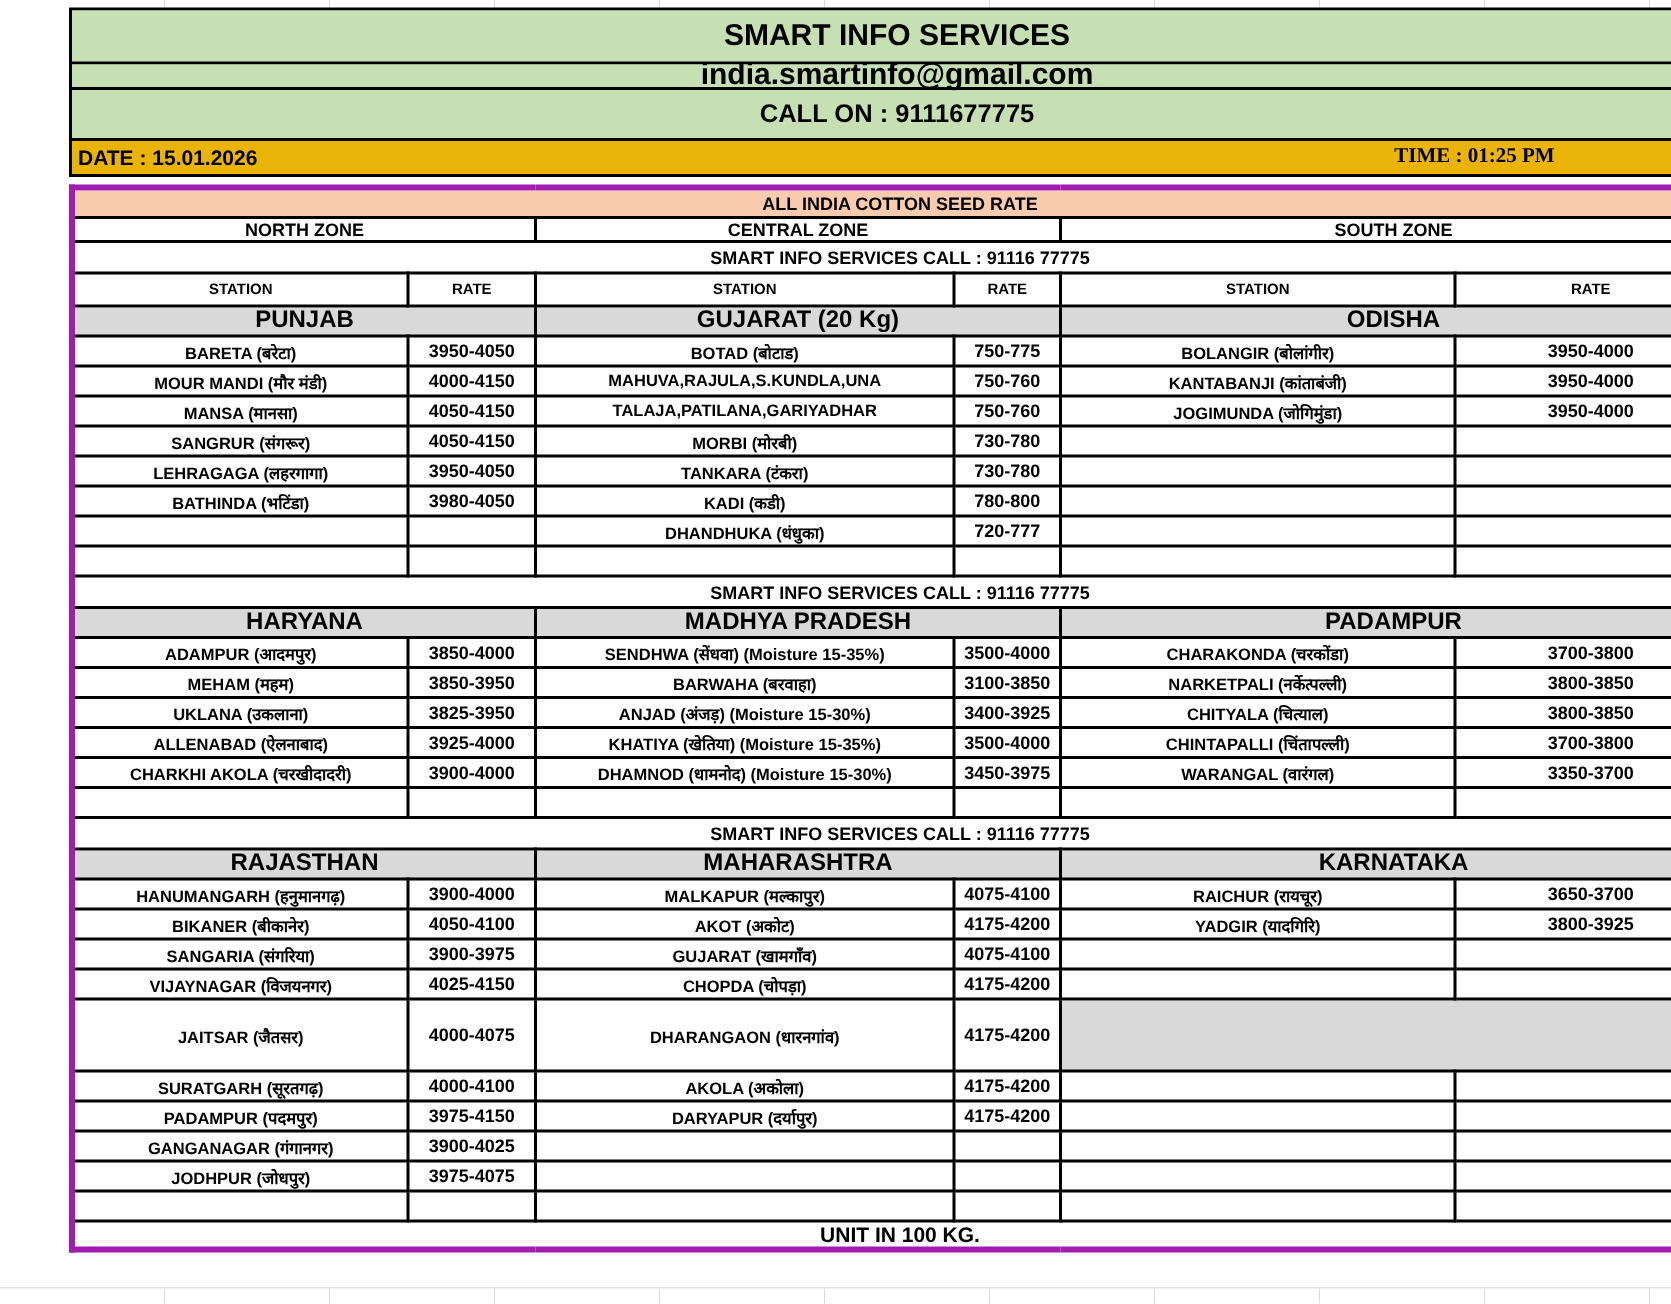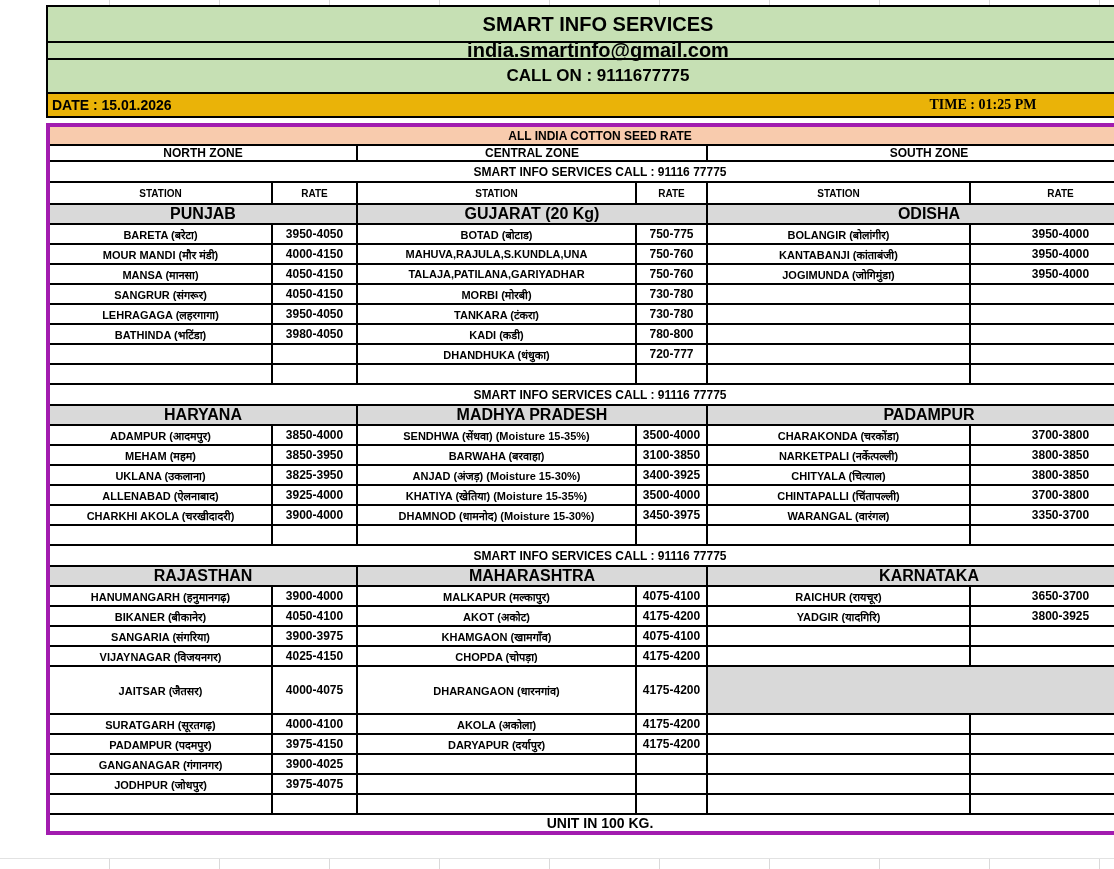--- a/index.html
+++ b/index.html
@@ -243,21 +243,21 @@
           <td class="station">BIKANER (बीकानेर)</td>
           <td class="rate">4050-4100</td>
           <td class="station zb">AKOT (अकोट)</td>
           <td class="rate">4175-4200</td>
           <td class="station zb">YADGIR (यादगिरि)</td>
           <td class="rate">3800-3925</td>
         </tr>
         <tr>
           <td class="station">SANGARIA (संगरिया)</td>
           <td class="rate">3900-3975</td>
-          <td class="station zb">KHAMGAON (खामगाँव)</td>
+          <td class="station zb">GUJARAT (खामगाँव)</td>
           <td class="rate">4075-4100</td>
           <td class="station zb"></td>
           <td class="rate"></td>
         </tr>
         <tr>
           <td class="station">VIJAYNAGAR (विजयनगर)</td>
           <td class="rate">4025-4150</td>
           <td class="station zb">CHOPDA (चोपड़ा)</td>
           <td class="rate">4175-4200</td>
           <td class="station zb"></td>

